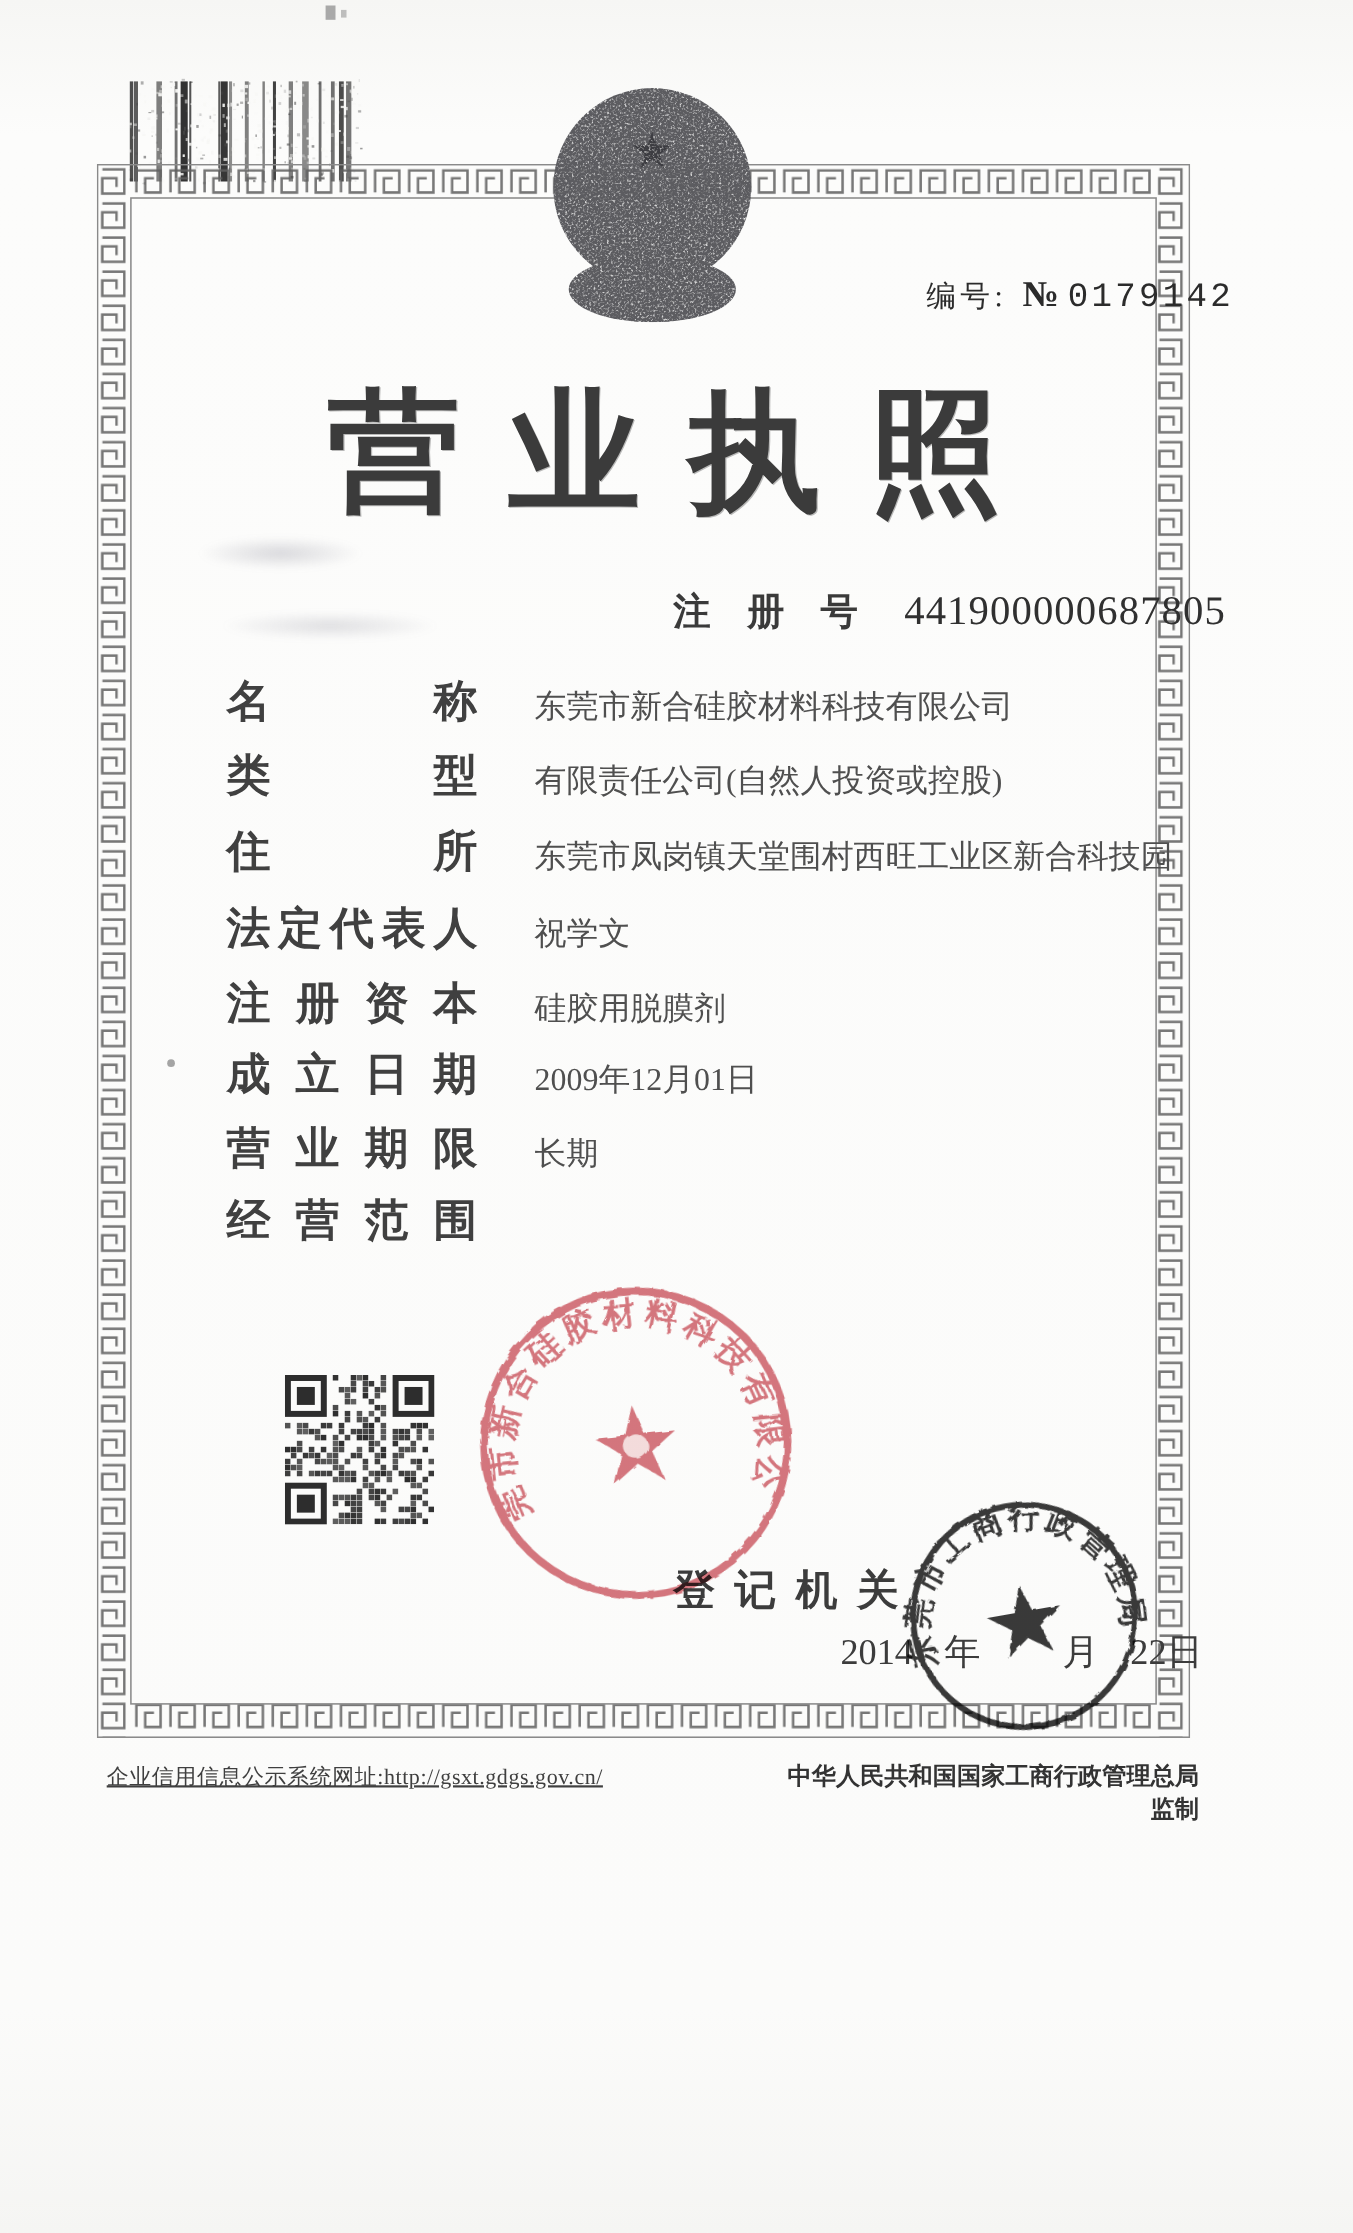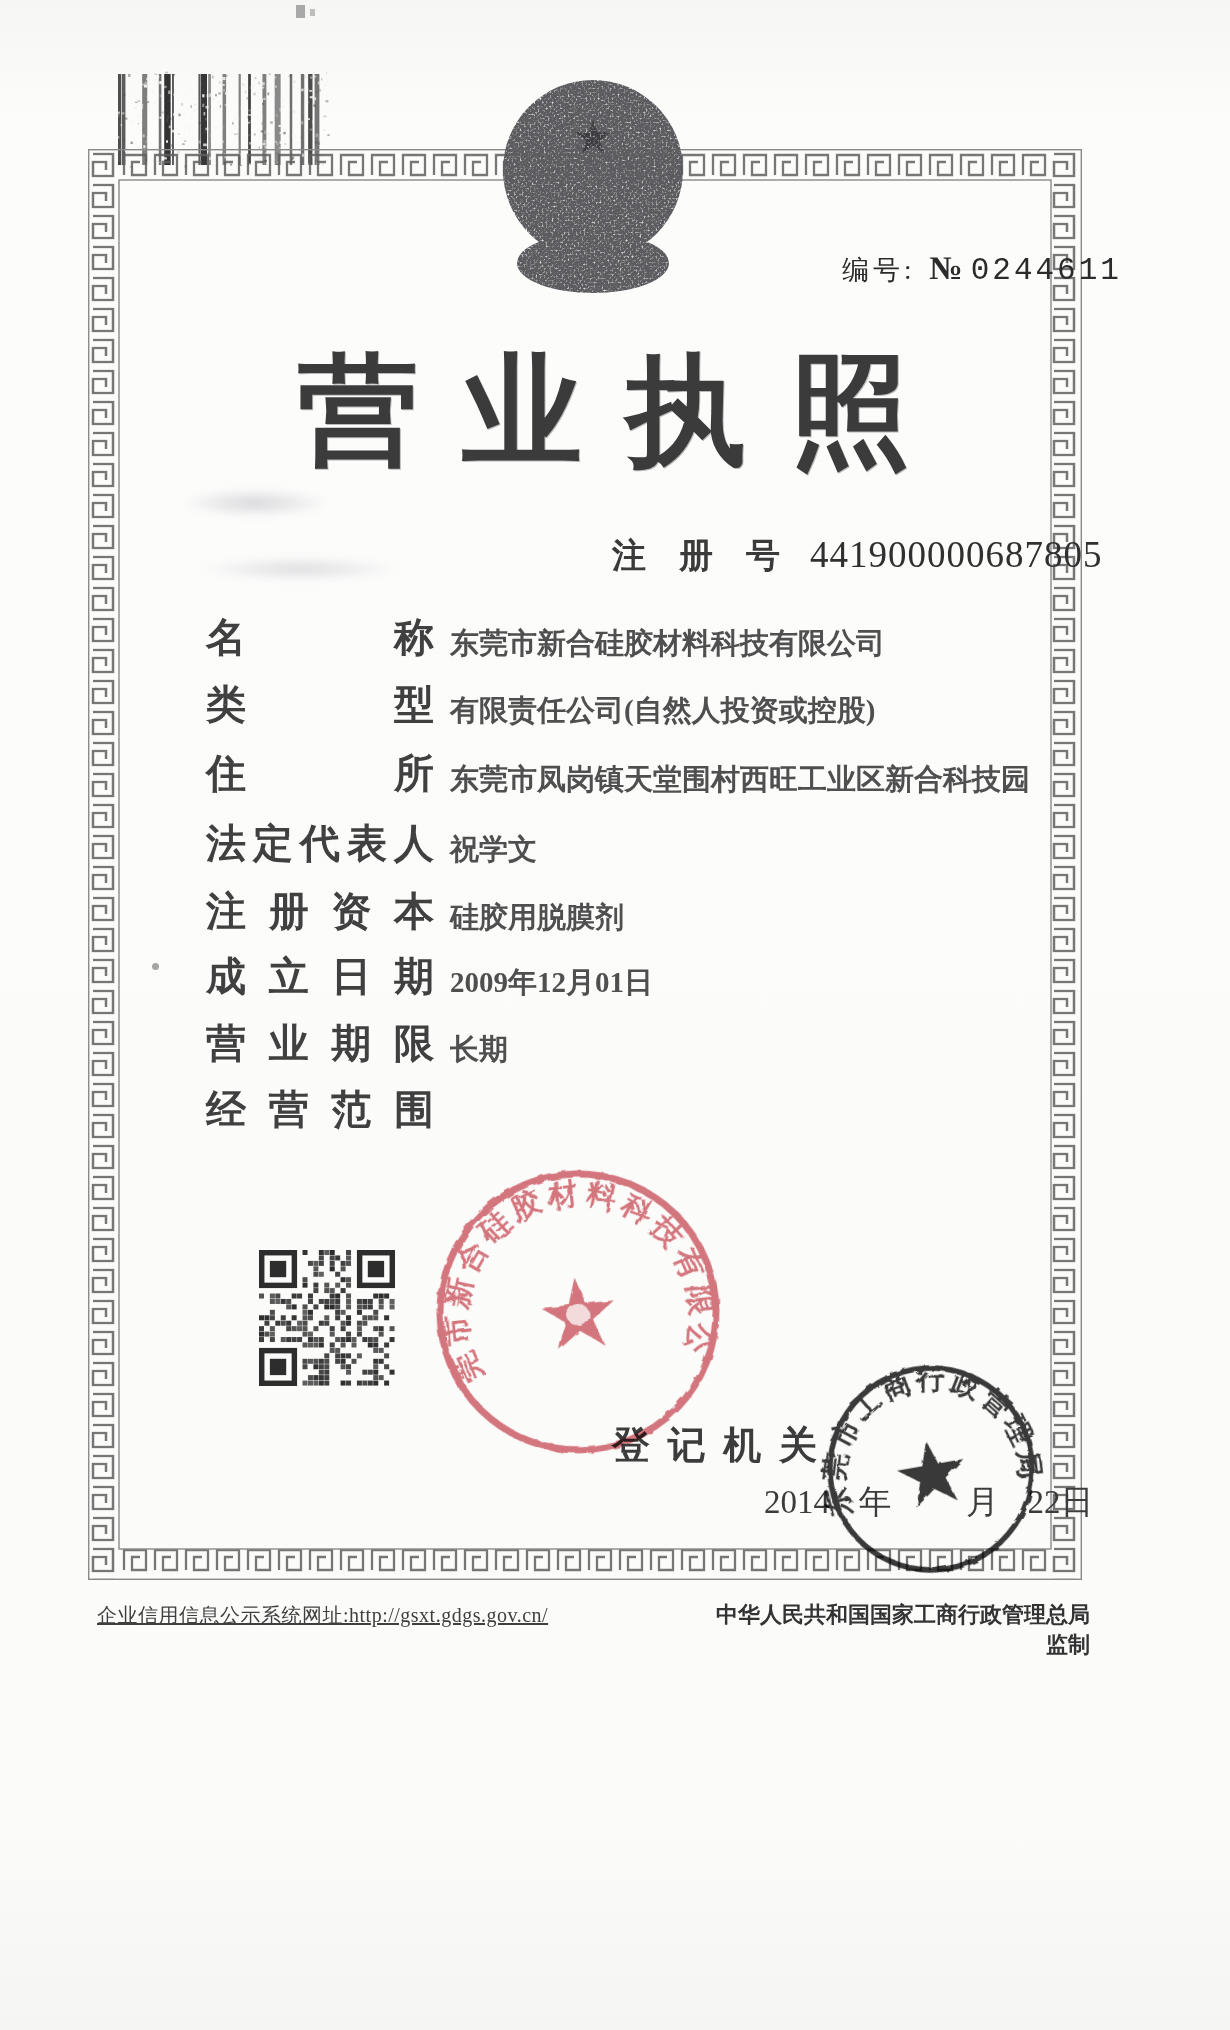--- a/index.html
+++ b/index.html
@@ -14,27 +14,27 @@
   .serial{left:842px;top:250px;width:240px;color:#2b2b2b;white-space:nowrap;z-index:2;}
   .serial .lbl{font-size:27px;letter-spacing:4px;}
   .serial .nosym{font-size:33px;font-weight:bold;margin:0 8px 0 14px;}
   .serial .num{font-size:31px;font-family:"Liberation Mono","DejaVu Sans Mono",monospace;letter-spacing:3px;}
   .title-row{left:298px;top:352px;width:612px;display:flex;justify-content:space-between;
              font-size:120px;font-weight:bold;color:#3b3b3b;line-height:1;z-index:2;
              text-shadow:1px 1px 0 rgba(60,60,60,.35);}
   .regline{left:612px;top:533px;display:flex;align-items:baseline;z-index:2;}
   .regline .rlabel{display:flex;justify-content:space-between;width:168px;
                    font-size:34px;color:#3a3a3a;font-weight:600;}
-  .regline .rnum{font-size:37px;color:#303030;margin-left:30px;letter-spacing:1px;}
+  .regline .rnum{font-size:37px;color:#303030;margin-left:42px;letter-spacing:1px;}
   
   .fields{left:0;top:0;z-index:2;}
   .field-row{position:absolute;left:206px;display:flex;align-items:flex-start;width:870px;}
   .flabel{display:flex;justify-content:space-between;width:228px;flex:0 0 228px;
           font-size:40px;font-weight:bold;color:#404040;line-height:1.1;}
-  .fvalue{margin-left:16px;margin-top:9px;font-size:29px;color:#4f4f4f;line-height:1.25;font-weight:bold;}
+  .fvalue{margin-left:52px;margin-top:9px;font-size:29px;color:#4f4f4f;line-height:1.25;}
   .fvalue.scope{font-size:22px;line-height:29px;width:600px;margin-top:6px;color:#3f3f3f;}
   
   .qr{left:259px;top:1250px;width:136px;height:136px;z-index:2;}
   .registrar{left:612px;top:1420px;width:205px;display:flex;justify-content:space-between;
              font-size:38px;font-weight:bold;color:#3c3c3c;z-index:2;}
   .dateline{left:764px;top:1480px;font-size:33px;color:#3c3c3c;white-space:nowrap;z-index:2;}
   .dateline .gap{display:inline-block;width:58px;}
   .dateline .sgap{display:inline-block;width:12px;}
   .seal-red{left:431px;top:1165px;width:294px;height:294px;z-index:5;mix-blend-mode:multiply;}
   .seal-black{left:818px;top:1356px;width:226px;height:226px;z-index:6;mix-blend-mode:multiply;}
@@ -482,21 +482,21 @@
       <ellipse cx="95" cy="185" rx="72" ry="28" fill="#8d8d8f"></ellipse>
     </g>
     <g filter="url(#grainF)">
       <circle cx="95" cy="92" r="90" fill="#5c5c60"></circle>
       <ellipse cx="95" cy="185" rx="76" ry="30" fill="#5c5c60"></ellipse>
       <text x="95" y="75" font-size="46" text-anchor="middle" fill="#3e3e42">★</text>
     </g>
   </svg>
 
   <div class="abs serial">
-    <span class="lbl">编号:</span><span class="nosym">№</span><span class="num">0244611</span>
+    <span class="lbl">编号:</span><span class="nosym">№</span><span class="num">0179142</span>
   </div>
 
   <div class="abs title-row">
     <span>营</span>
     <span>业</span>
     <span>执</span>
     <span>照</span>
   </div>
 
   <div class="abs regline">

